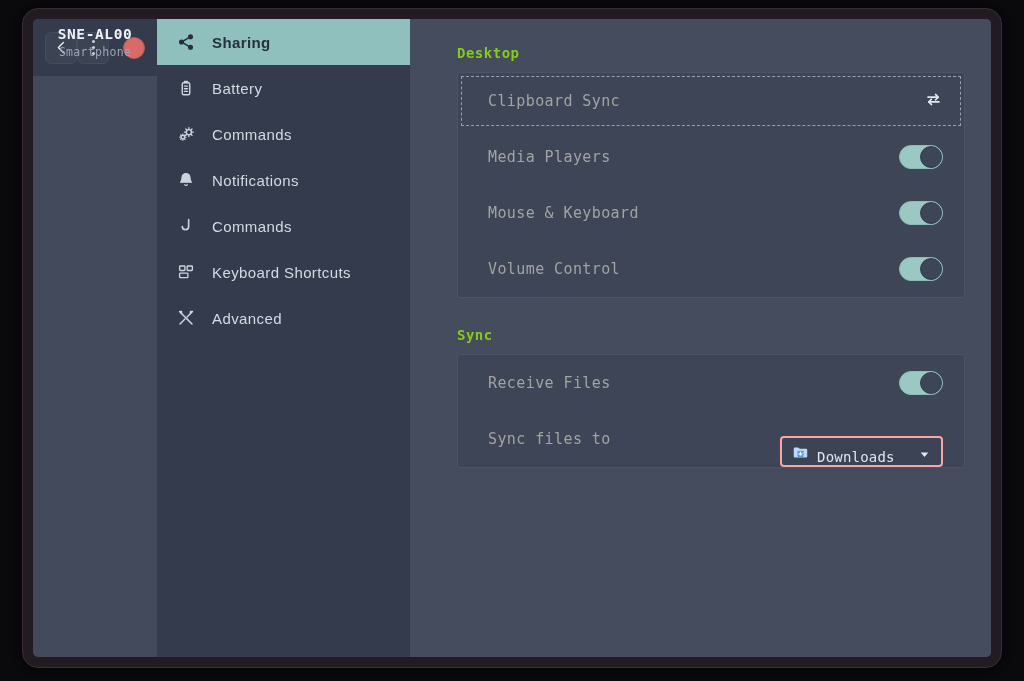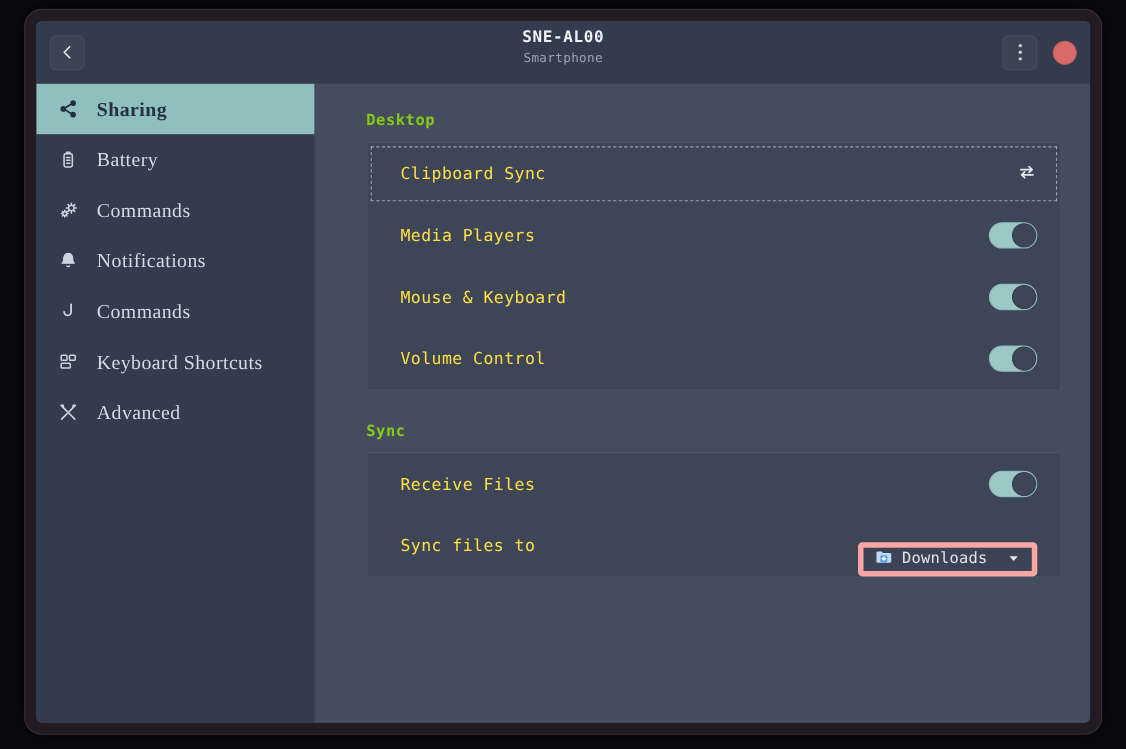--- a/index.html
+++ b/index.html
@@ -34,21 +34,21 @@
   }
 
   #window {
     position: relative;
     width: 958px;
     height: 638px;
     border-radius: 5px;
     overflow: hidden;
     background: #424a5c;
     display: flex;
-    flex-direction: column;
+    flex-direction: row;
   }
 
   
   #header {
     position: relative;
     height: 57px;
     flex: 0 0 57px;
     background: #333b4c;
     display: flex;
     align-items: center;
@@ -136,22 +136,22 @@
     gap: 16px;
     cursor: pointer;
     color: #d5dae3;
   }
   .side-item .ico {
     width: 20px; height: 20px;
     display: flex; align-items: center; justify-content: center;
     flex: 0 0 20px;
   }
   .side-item .lbl {
-    font-family: Liberation Serif, serif;
-    font-size: 18px;
+    font-family: Liberation Sans, sans-serif;
+    font-size: 15px;
     letter-spacing: .4px;
   }
   .side-item.active {
     background: #8fc0bd;
     color: #26303f;
   }
   .side-item.active .lbl { font-weight: bold; }
 
   
   #content {
@@ -177,21 +177,21 @@
   .row {
     height: 56px;
     display: flex;
     align-items: center;
     padding: 0 21px 0 30px;
     position: relative;
   }
   .row .row-label {
     font-family: "DejaVu Sans Mono", monospace;
     font-size: 15px;
-    color: #fde047;
+    color: #a3a3a3;
     letter-spacing: .4px;
   }
   .row .row-right {
     margin-left: auto;
     display: flex;
     align-items: center;
   }
   .row.focused {
     outline: 1px dashed #97a0b2;
     outline-offset: -4px;
@@ -213,24 +213,24 @@
     border-radius: 50%;
     background: #3d4557;
     border: 1px solid #343c4c;
   }
 
   
   .dropdown {
     height: 31px;
     min-width: 163px;
     background: #3b4354;
-    border: 5px solid #fca5a5;
+    border: 2px solid #fca5a5;
     border-radius: 4px;
     display: flex;
-    align-items: center;
+    align-items: flex-end;
     gap: 8px;
     padding: 0 10px;
     cursor: pointer;
     margin-top: 24px;
   }
   .dropdown .dd-label {
     font-family: "DejaVu Sans Mono", monospace;
     font-size: 14px;
     color: #e2e6ee;
     letter-spacing: .2px;

